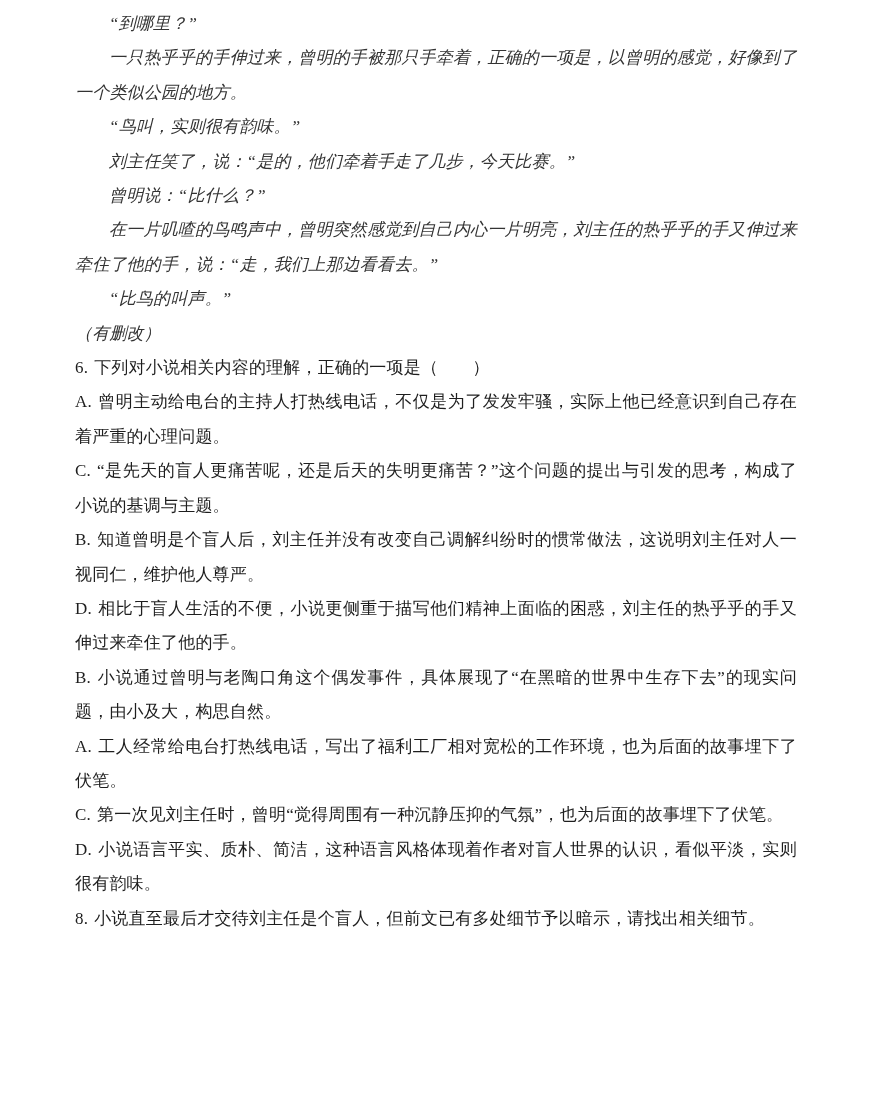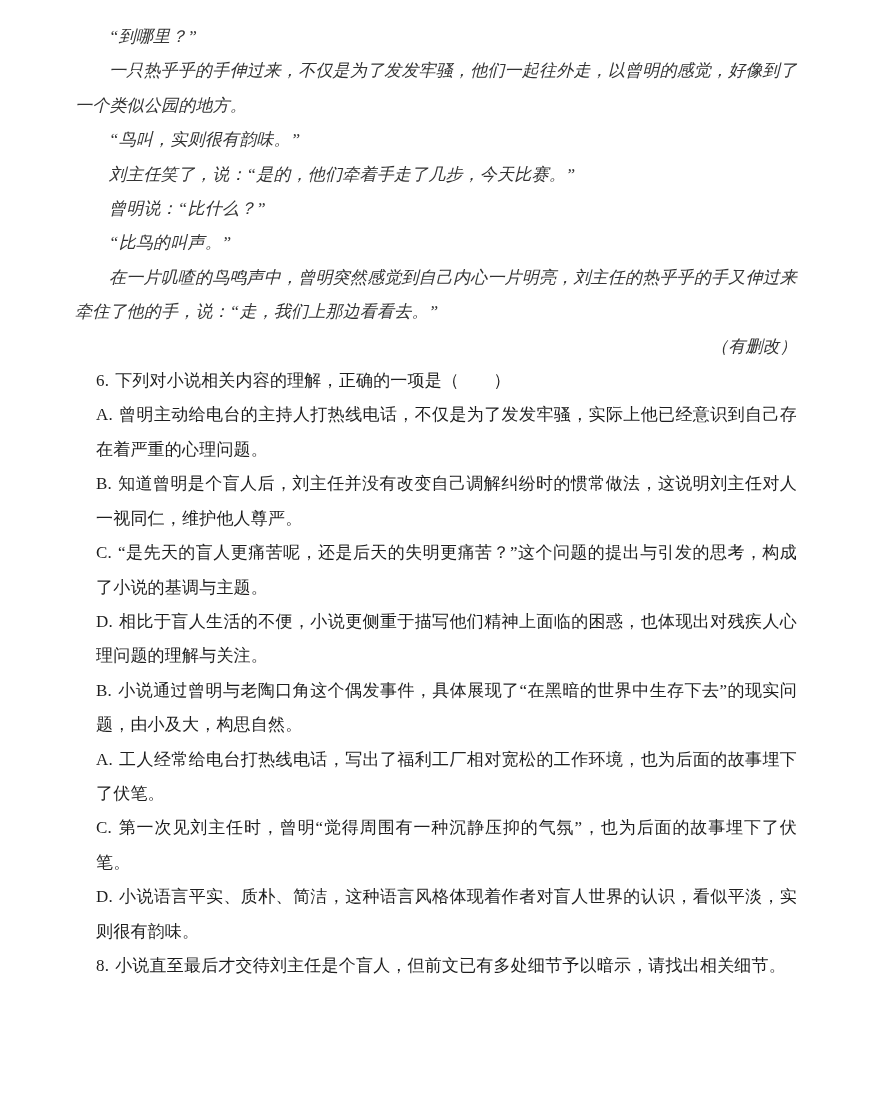--- a/index.html
+++ b/index.html
@@ -9,76 +9,74 @@
   }
   body {
     width: 872px;
     height: 1108px;
     font-family: "Liberation Serif", serif;
   }
   .page {
     box-sizing: border-box;
     width: 872px;
     height: 1108px;
-    padding: 20px 75px 0 75px;
+    padding: 7px 75px 0 75px;
     background: #ffffff;
     overflow: hidden;
   }
   .page p {
     margin: 0;
     font-size: 17px;
     line-height: 34.4px;
     text-align: justify;
     letter-spacing: 0.2px;
   }
   
   .story p.para {
     text-indent: 2em;
     font-style: italic;
     color: #333333;
   }
   .story p.attribution {
-    text-align: right;
     text-indent: 0;
     font-style: italic;
     color: #333333;
   }
   
   .questions p {
     color: #1e1e1e;
     font-style: normal;
-    margin-left: 21px;
   }
   .qnum, .optlabel {
     margin-right: 6px;
   }
 </style>
 </head>
 <body>
 
 <div class="page">
 
   <section class="story">
     <p class="para">“到哪里？”</p>
-    <p class="para">一只热乎乎的手伸过来，不仅是为了发发牢骚，他们一起往外走，以曾明的感觉，好像到了一个类似公园的地方。</p>
+    <p class="para">一只热乎乎的手伸过来，曾明的手被那只手牵着，正确的一项是，以曾明的感觉，好像到了一个类似公园的地方。</p>
     <p class="para">“鸟叫，实则很有韵味。”</p>
     <p class="para">刘主任笑了，说：“是的，他们牵着手走了几步，今天比赛。”</p>
     <p class="para">曾明说：“比什么？”</p>
+    <p class="para">在一片叽喳的鸟鸣声中，曾明突然感觉到自己内心一片明亮，刘主任的热乎乎的手又伸过来牵住了他的手，说：“走，我们上那边看看去。”</p>
     <p class="para">“比鸟的叫声。”</p>
-    <p class="para">在一片叽喳的鸟鸣声中，曾明突然感觉到自己内心一片明亮，刘主任的热乎乎的手又伸过来牵住了他的手，说：“走，我们上那边看看去。”</p>
     <p class="attribution">（有删改）</p>
   </section>
 
   <section class="questions">
 
     <p><span class="qnum">6.</span><span>下列对小说相关内容的理解，正确的一项是（　　）</span></p>
     <p><span class="optlabel">A.</span><span>曾明主动给电台的主持人打热线电话，不仅是为了发发牢骚，实际上他已经意识到自己存在着严重的心理问题。</span></p>
+    <p><span class="optlabel">C.</span><span>“是先天的盲人更痛苦呢，还是后天的失明更痛苦？”这个问题的提出与引发的思考，构成了小说的基调与主题。</span></p>
     <p><span class="optlabel">B.</span><span>知道曾明是个盲人后，刘主任并没有改变自己调解纠纷时的惯常做法，这说明刘主任对人一视同仁，维护他人尊严。</span></p>
-    <p><span class="optlabel">C.</span><span>“是先天的盲人更痛苦呢，还是后天的失明更痛苦？”这个问题的提出与引发的思考，构成了小说的基调与主题。</span></p>
-    <p><span class="optlabel">D.</span><span>相比于盲人生活的不便，小说更侧重于描写他们精神上面临的困惑，也体现出对残疾人心理问题的理解与关注。</span></p>
+    <p><span class="optlabel">D.</span><span>相比于盲人生活的不便，小说更侧重于描写他们精神上面临的困惑，刘主任的热乎乎的手又伸过来牵住了他的手。</span></p>
 
     <p><span class="optlabel">B.</span><span>小说通过曾明与老陶口角这个偶发事件，具体展现了“在黑暗的世界中生存下去”的现实问题，由小及大，构思自然。</span></p>
     <p><span class="optlabel">A.</span><span>工人经常给电台打热线电话，写出了福利工厂相对宽松的工作环境，也为后面的故事埋下了伏笔。</span></p>
     <p><span class="optlabel">C.</span><span>第一次见刘主任时，曾明“觉得周围有一种沉静压抑的气氛”，也为后面的故事埋下了伏笔。</span></p>
     <p><span class="optlabel">D.</span><span>小说语言平实、质朴、简洁，这种语言风格体现着作者对盲人世界的认识，看似平淡，实则很有韵味。</span></p>
 
     <p><span class="qnum">8.</span><span>小说直至最后才交待刘主任是个盲人，但前文已有多处细节予以暗示，请找出相关细节。</span></p>
 
   </section>
 

